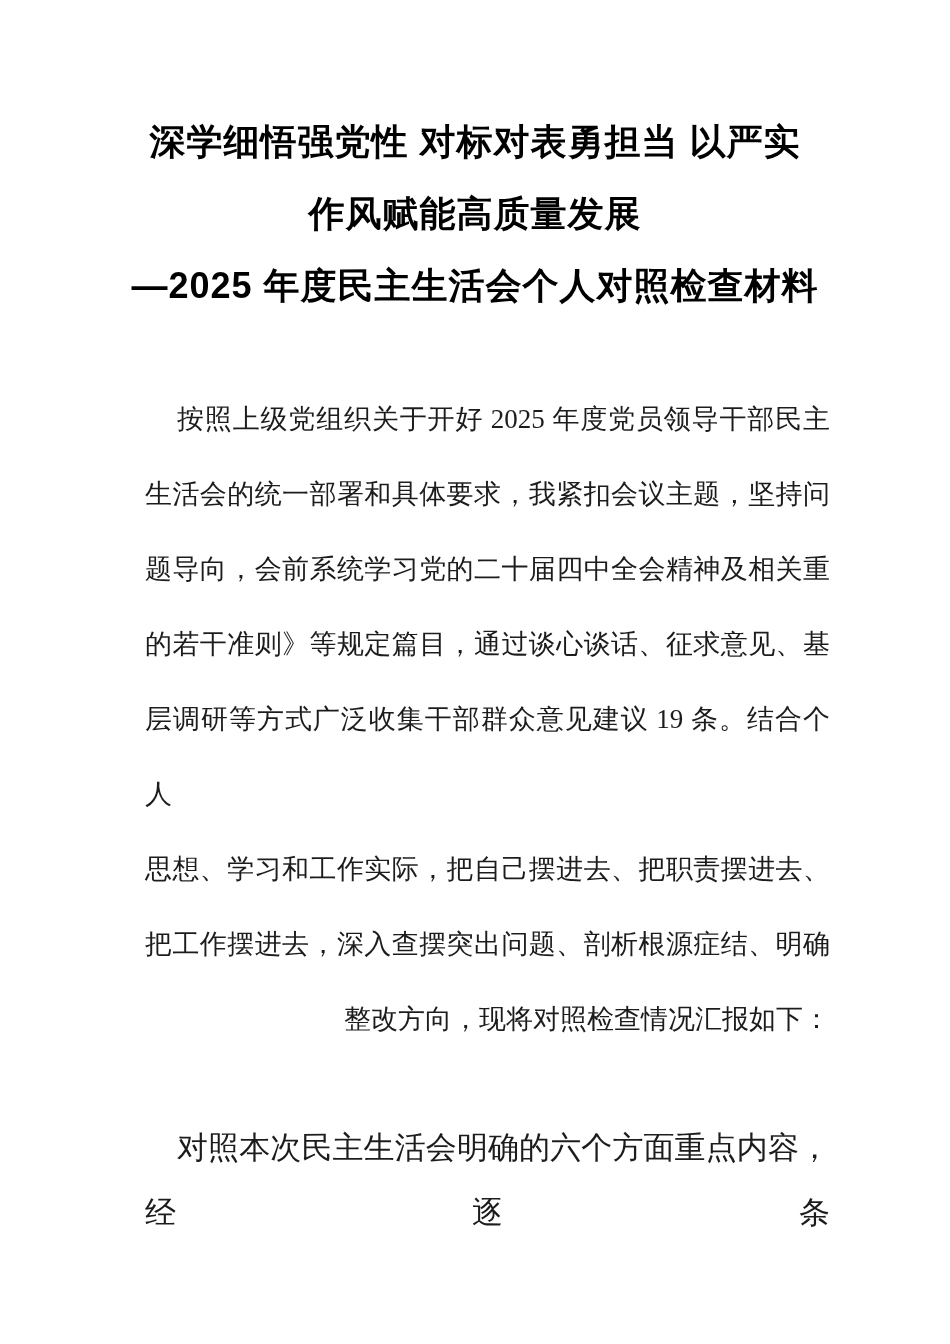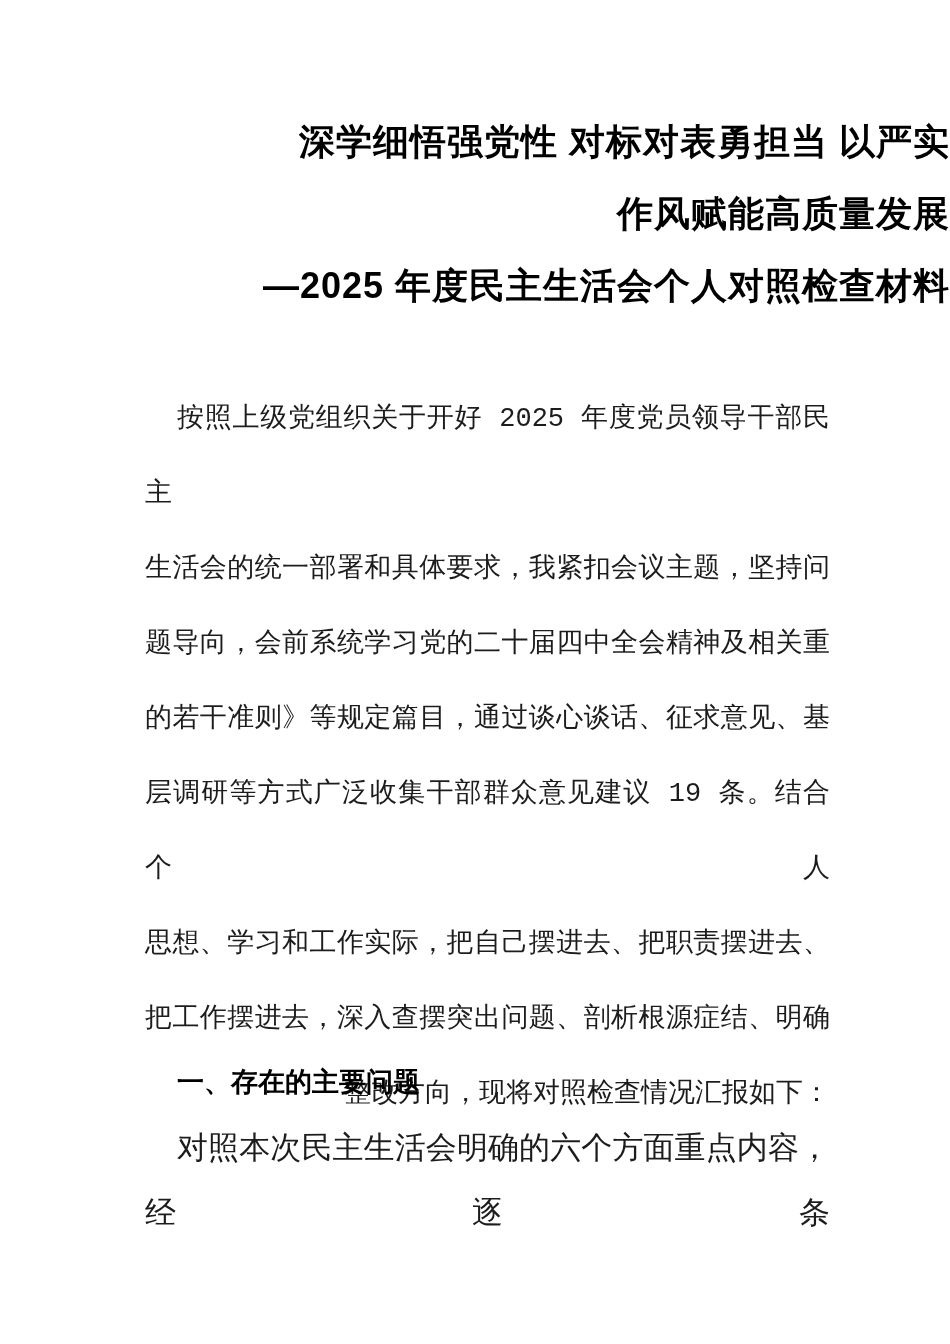--- a/index.html
+++ b/index.html
@@ -11,40 +11,39 @@
     overflow: hidden;
     font-family: "Liberation Serif", "DejaVu Serif", serif;
     color: #000000;
   }
   
   .title-block {
     position: absolute;
     top: 106px;
     left: 0;
     right: 0;
-    text-align: right;
+    text-align: center;
     font-family: "Liberation Sans", "DejaVu Sans", sans-serif;
     font-weight: 700;
     font-size: 36px;
     line-height: 72px;
     color: #000000;
     letter-spacing: 1px;
   }
   .title-line { white-space: pre; }
   .subtitle-line { white-space: pre; }
   
   .para1 {
     position: absolute;
     top: 382px;
     left: 145px;
     width: 685px;
     font-size: 27px;
     line-height: 75px;
     color: #1c1c1c;
-    font-family: Liberation Mono, monospace;
   }
   
   .heading1 {
     position: absolute;
     top: 1050px;
     left: 145px;
     width: 685px;
     font-size: 27px;
     line-height: 65px;
     font-weight: 700;
@@ -79,19 +78,18 @@
     <div class="bline just ind">按照上级党组织关于开好 2025 年度党员领导干部民主</div>
     <div class="bline just">生活会的统一部署和具体要求，我紧扣会议主题，坚持问</div>
     <div class="bline just">题导向，会前系统学习党的二十届四中全会精神及相关重</div>
     <div class="bline just">的若干准则》等规定篇目，通过谈心谈话、征求意见、基</div>
     <div class="bline just">层调研等方式广泛收集干部群众意见建议 19 条。结合个人</div>
     <div class="bline just">思想、学习和工作实际，把自己摆进去、把职责摆进去、</div>
     <div class="bline just">把工作摆进去，深入查摆突出问题、剖析根源症结、明确</div>
     <div class="bline lline">整改方向，现将对照检查情况汇报如下：</div>
   </div>
 
-  <div class="heading1 ind">一、存在的主要问题</div>
 
   <div class="para2">
     <div class="bline just ind">对照本次民主生活会明确的六个方面重点内容，经逐条</div>
   </div>
 
 </div>
 
 </body></html>

